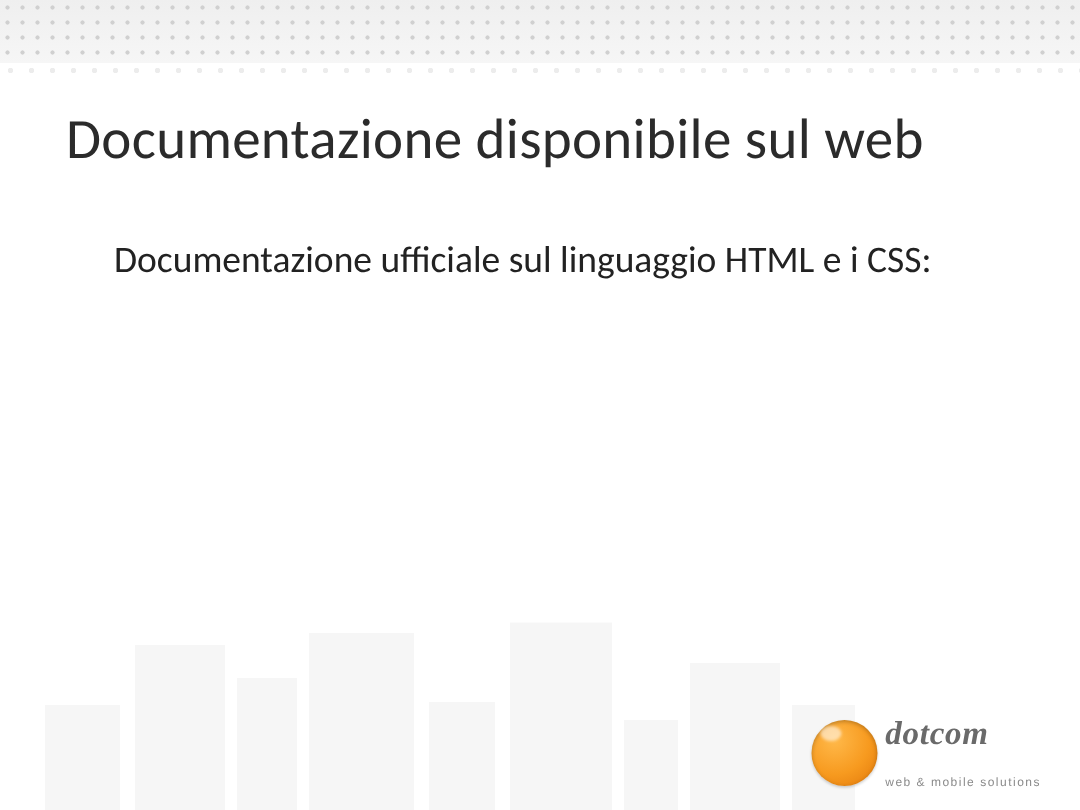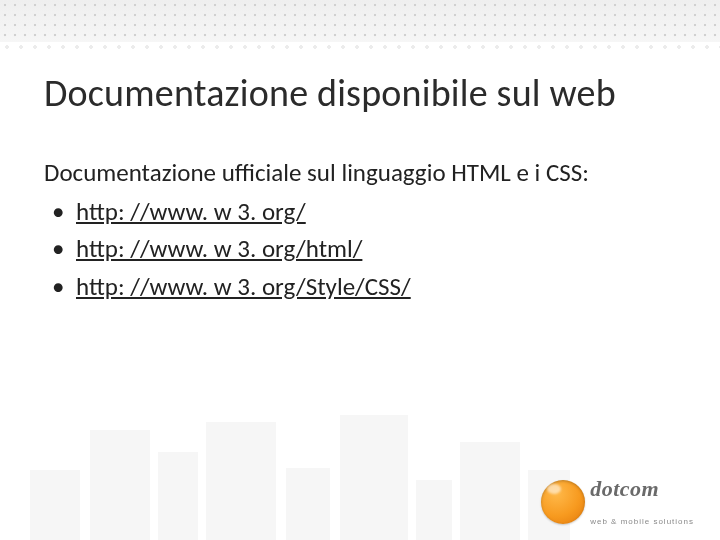--- a/index.html
+++ b/index.html
@@ -40,20 +40,21 @@
     margin-top: 6px;
     margin-bottom: 42px;
     letter-spacing: .2px;
   }
 
   .intro {
     font-size: 25px;
     color: #222;
     line-height: 1.22;
     margin-bottom: 4px;
+    margin-left: 32px;
   }
 
   ul.links {
     list-style: none;
     padding-left: 4px;
   }
   ul.links li {
     font-size: 25px;
     color: #222;
     line-height: 1.5;
@@ -142,31 +143,20 @@
 </head>
 <body>
 
 <div class="top-band"></div>
 
 <div class="slide">
   <h1 class="title">Documentazione disponibile sul web</h1>
 
   <p class="intro">Documentazione ufficiale sul linguaggio HTML e i CSS:</p>
 
-  <ul class="links">
-    <li>
-      <a href="#">http: //www. w 3. org/</a>
-    </li>
-    <li>
-      <a href="#">http: //www. w 3. org/html/</a>
-    </li>
-    <li>
-      <a href="#">http: //www. w 3. org/Style/CSS/</a>
-    </li>
-  </ul>
 </div>
 
 <div class="skyline">
   <div class="bld b1"></div>
   <div class="bld b2"></div>
   <div class="bld b3"></div>
   <div class="bld b4"></div>
   <div class="bld b5"></div>
   <div class="bld b6"></div>
   <div class="bld b7"></div>

